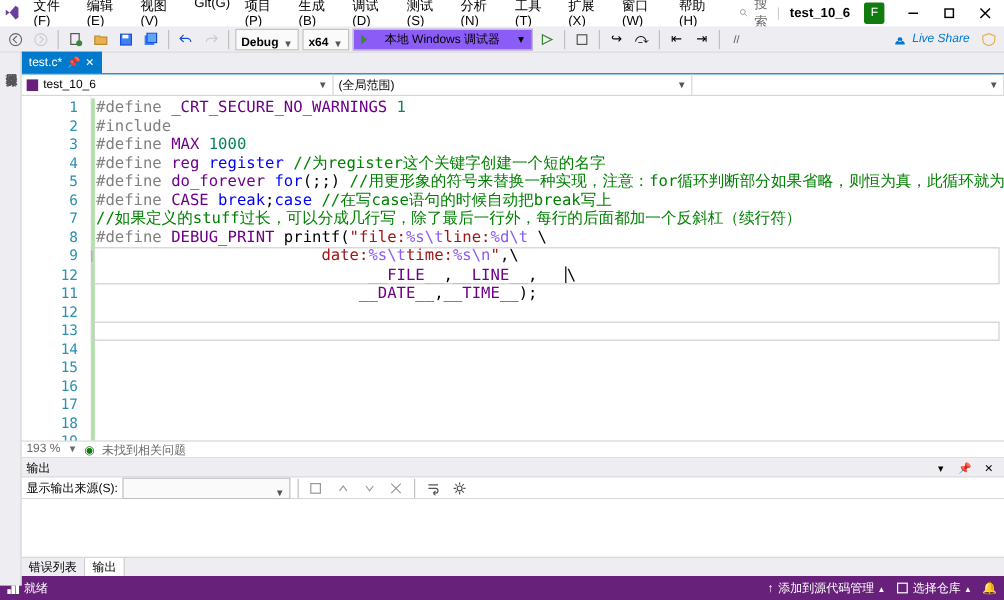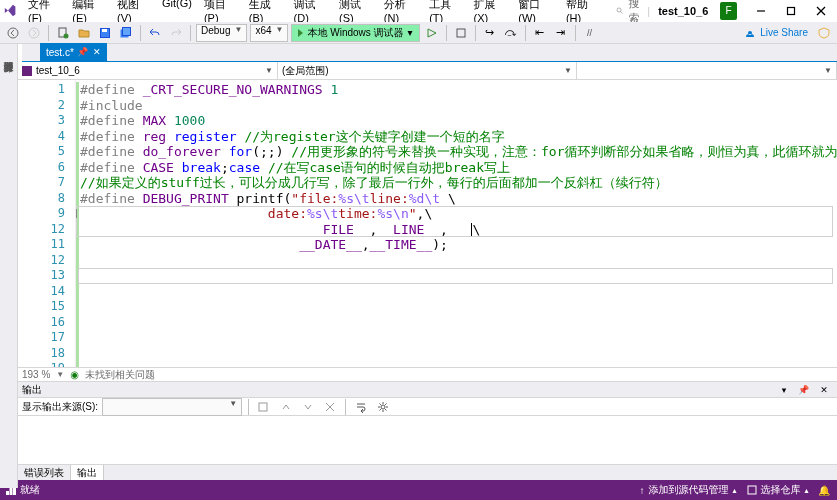--- a/index.html
+++ b/index.html
@@ -27,31 +27,31 @@
   .menus span { padding:1px 5px; cursor:default; }
   .tb-search { flex:1; display:flex; align-items:center; gap:4px; color:#6a6a6a; margin-left:6px; }
   .tb-search svg { width:12px; height:12px; }
   .tb-search .sep { color:#ccc; }
   .proj-name { color:#000; font-weight:600; margin-left:4px; }
   .user-badge { width:18px; height:18px; background:#107c10; color:#fff; font-size:10px; display:flex; align-items:center; justify-content:center; border-radius:2px; margin-left:6px;}
   .win-ctl { display:flex; gap:6px; margin-left:6px; }
   .win-ctl div { width:24px; height:18px; display:flex; align-items:center; justify-content:center; }
   .win-ctl svg { width:10px; height:10px; stroke:#000; stroke-width:1.2; fill:none; }
   .toolbar { display:flex; align-items:center; height:22px; background:var(--toolbar-bg); border-bottom:1px solid #d6d6d6; padding:0 4px; gap:3px;}
-  .combo { height:18px; border:1px solid #c1c1c1; background:#fafafa; display:flex; align-items:flex-start; padding:0 4px; font-size:10px; gap:4px; }
+  .combo { height:18px; border:1px solid #c1c1c1; background:#fafafa; display:flex; align-items:flex-end; padding:0 4px; font-size:10px; gap:4px;font-weight:bold; }
   .combo .cd { font-size:8px; color:#555; }
   .tbtn { width:18px; height:18px; display:flex; align-items:center; justify-content:center; border-radius:2px; }
   .tbtn svg { width:12px; height:12px; }
   .vsep { width:1px; height:16px; background:#c1c1c1; margin:0 2px; }
-  .play { display:flex; align-items:center; gap:4px; height:18px; padding:0 6px; border:1px solid #c1c1c1; background:#86efac; font-size:10px; }
+  .play { display:flex; align-items:center; gap:15px; height:18px; padding:0 6px; border:1px solid #c1c1c1; background:#8b5cf6; font-size:10px; }
   .play .tri { width:0;height:0;border-left:5px solid #388a34;border-top:4px solid transparent;border-bottom:4px solid transparent; }
-  .liveshare { display:flex; align-items:center; gap:4px; color:var(--link); font-size:10px; padding:0 4px; }
+  .liveshare { display:flex; align-items:center; gap:4px; color:var(--link); font-size:10px; padding:0 4px;font-style:italic; }
   .sidebar-tabs { position:absolute; left:0; top:44px; width:18px; bottom:12px; background:var(--toolbar-bg); writing-mode:vertical-rl; text-orientation:mixed; font-size:10px; display:flex; flex-direction:column; padding-top:4px; color:#555; border-right:1px solid #d6d6d6;}
   .sidebar-tabs span { padding:6px 2px; cursor:default; }
-  .tab-well { display:flex; align-items:flex-end; height:18px; background:var(--toolbar-bg); padding-left:18px; border-bottom:1px solid var(--tab-active);margin-left:22px; }
+  .tab-well { display:flex; align-items:flex-end; height:18px; background:var(--toolbar-bg); padding-left:18px; border-bottom:1px solid var(--tab-active); }
   .file-tab { display:flex; align-items:center; gap:4px; background:var(--tab-active); color:#fff; height:18px; padding:0 6px; font-size:10px; }
   .file-tab .pin { font-size:9px; }
   .file-tab .close { font-size:9px; }
   .nav-bar { display:flex; height:18px; border-bottom:1px solid #d6d6d6; font-size:10px; margin-left:18px;}
   .nav-bar .seg { flex:1; display:flex; align-items:center; justify-content:space-between; border-right:1px solid #d6d6d6; padding:0 4px; }
   .nav-bar .seg:first-child { flex:0 0 260px; }
   .nav-bar .cd { font-size:8px; color:#555; }
   .editor-wrap { flex:1; display:flex; margin-left:18px; overflow:hidden; position:relative; border-bottom:1px solid #d6d6d6;}
   .gutter { width:58px; text-align:right; padding:2px 10px 2px 2px; font-family:Consolas,monospace; font-size:12px; color:var(--gutter-fg); background:#fff; border-right:1px solid #eee; }
   .gutter div { height:15.5px; line-height:15.5px; }

